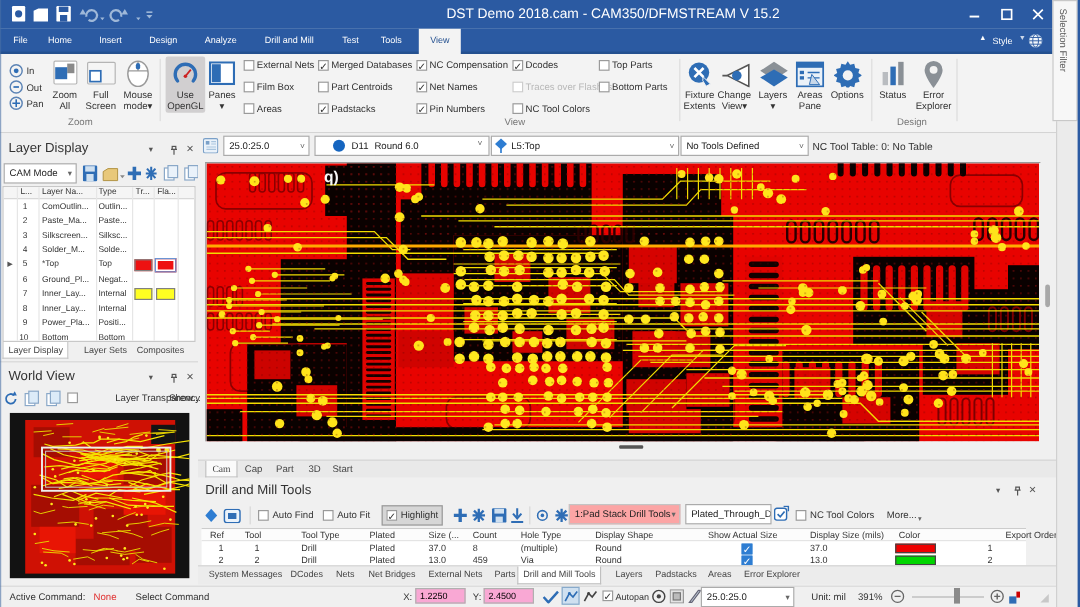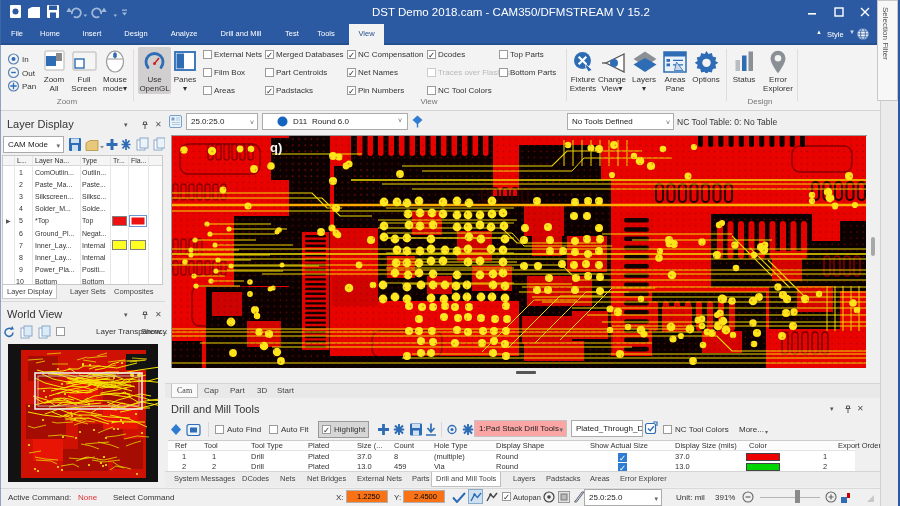--- a/index.html
+++ b/index.html
@@ -30,21 +30,21 @@
 .lcell { position:absolute; top:0; height:12px; line-height:12px; overflow:hidden; white-space:nowrap; font-size:7px; }
 .ltab { position:absolute; top:0; height:14px; line-height:13px; padding:0 4px; font-size:7.5px; color:#444; white-space:nowrap; }
 .ltab.act { background:#fff; border:1px solid #c8c8c8; border-top:none; }
 .ctab { position:absolute; top:0; height:14px; line-height:13px; padding:0 5px; font-size:8px; color:#444; }
 .ctab.act { background:#fafafa; border:1px solid #c0c0c0; border-top:none;font-family:Liberation Serif, serif; }
 .dtab { position:absolute; top:0; height:15px; line-height:14px; padding:0 4px; white-space:nowrap; font-size:7.5px; color:#444; }
 .dtab.act { background:#fff; border:1px solid #c0c0c0; border-top:none; }
 .dhead { position:absolute; top:0; height:10px; line-height:10px; font-size:7.5px; color:#333; white-space:nowrap; }
 .dcell { position:absolute; height:10px; line-height:10px; font-size:7.5px; color:#333; white-space:nowrap; }
 .sbit { position:absolute; font-size:8px; color:#333; white-space:nowrap; }
-.sinput { position:absolute; height:13px; background:#f97316; border:1px solid #b0b0b0; font-size:7.5px; line-height:11px; padding-left:3px;text-align:center; }
+.sinput { position:absolute; height:13px; background:#f9a8d4; border:1px solid #b0b0b0; font-size:7.5px; line-height:11px; padding-left:3px; }
 </style>
 </head>
 <body>
 <div id="app">
 
 <div class="abs" id="titlebar"></div>
 <div class="abs" id="titletext">DST Demo 2018.cam - CAM350/DFMSTREAM V 15.2</div>
 <svg class="abs" style="left:9px;top:4px;" width="120" height="16" viewBox="0 0 120 16">
   <rect x="1" y="1" width="11" height="13" rx="1" fill="#fff"></rect>
       <circle cx="6.5" cy="7.5" r="3" fill="#2b5aa2"></circle>
@@ -219,20 +219,21 @@
       <path d="M7 3 h4 M7 5 h4 M3 7.5 h8 M3 9.5 h8" stroke="#a8c4de" stroke-width="0.9"></path>
 </svg>
 <div class="combo" style="left:186px;top:113px;width:72px;">25.0:25.0<span class="arr">˅</span></div>
 <div class="combo" style="left:262px;top:113px;width:146px;"></div>
 <svg class="abs" style="left:277px;top:116px;" width="11" height="11">
       <circle cx="5.5" cy="5.5" r="5" fill="#1565c0"></circle>
     </svg>
 <div class="abs" style="left:293px;top:113px;font-size:8px;line-height:17px;color:#222;">D11</div>
 <div class="abs" style="left:312px;top:113px;font-size:8px;line-height:17px;color:#222;">Round 6.0</div>
 <div class="abs" style="left:398px;top:117px;color:#666;font-size:7px;">˅</div>
+<div class="combo" style="left:409px;top:113px;width:157px;padding-left:16px;">L5:Top<span class="arr">˅</span></div>
 <svg class="abs" style="left:412px;top:115px;" width="11" height="13" viewBox="0 0 11 13">
   <path d="M5.5 0.5 L10.5 5 L5.5 9.5 L0.5 5 z" fill="#2e7dd2"></path>
       <path d="M5.5 5 v7.5" stroke="#2e7dd2" stroke-width="1.4"></path>
 </svg>
 <div class="combo" style="left:567px;top:113px;width:107px;">No Tools Defined<span class="arr">˅</span></div>
 <div class="abs" style="left:677px;top:117px;font-size:8.5px;color:#333;white-space:nowrap;">NC Tool Table: 0: No Table</div>
 
 <div class="abs" style="left:0;top:111px;width:165px;height:188px;background:#f0f0f0;"></div>
 <div class="abs ptitle" style="left:7px;top:118px;">Layer Display</div>
 <div class="abs picons" style="left:124px;top:121px;font-size:7px;">▾</div>

